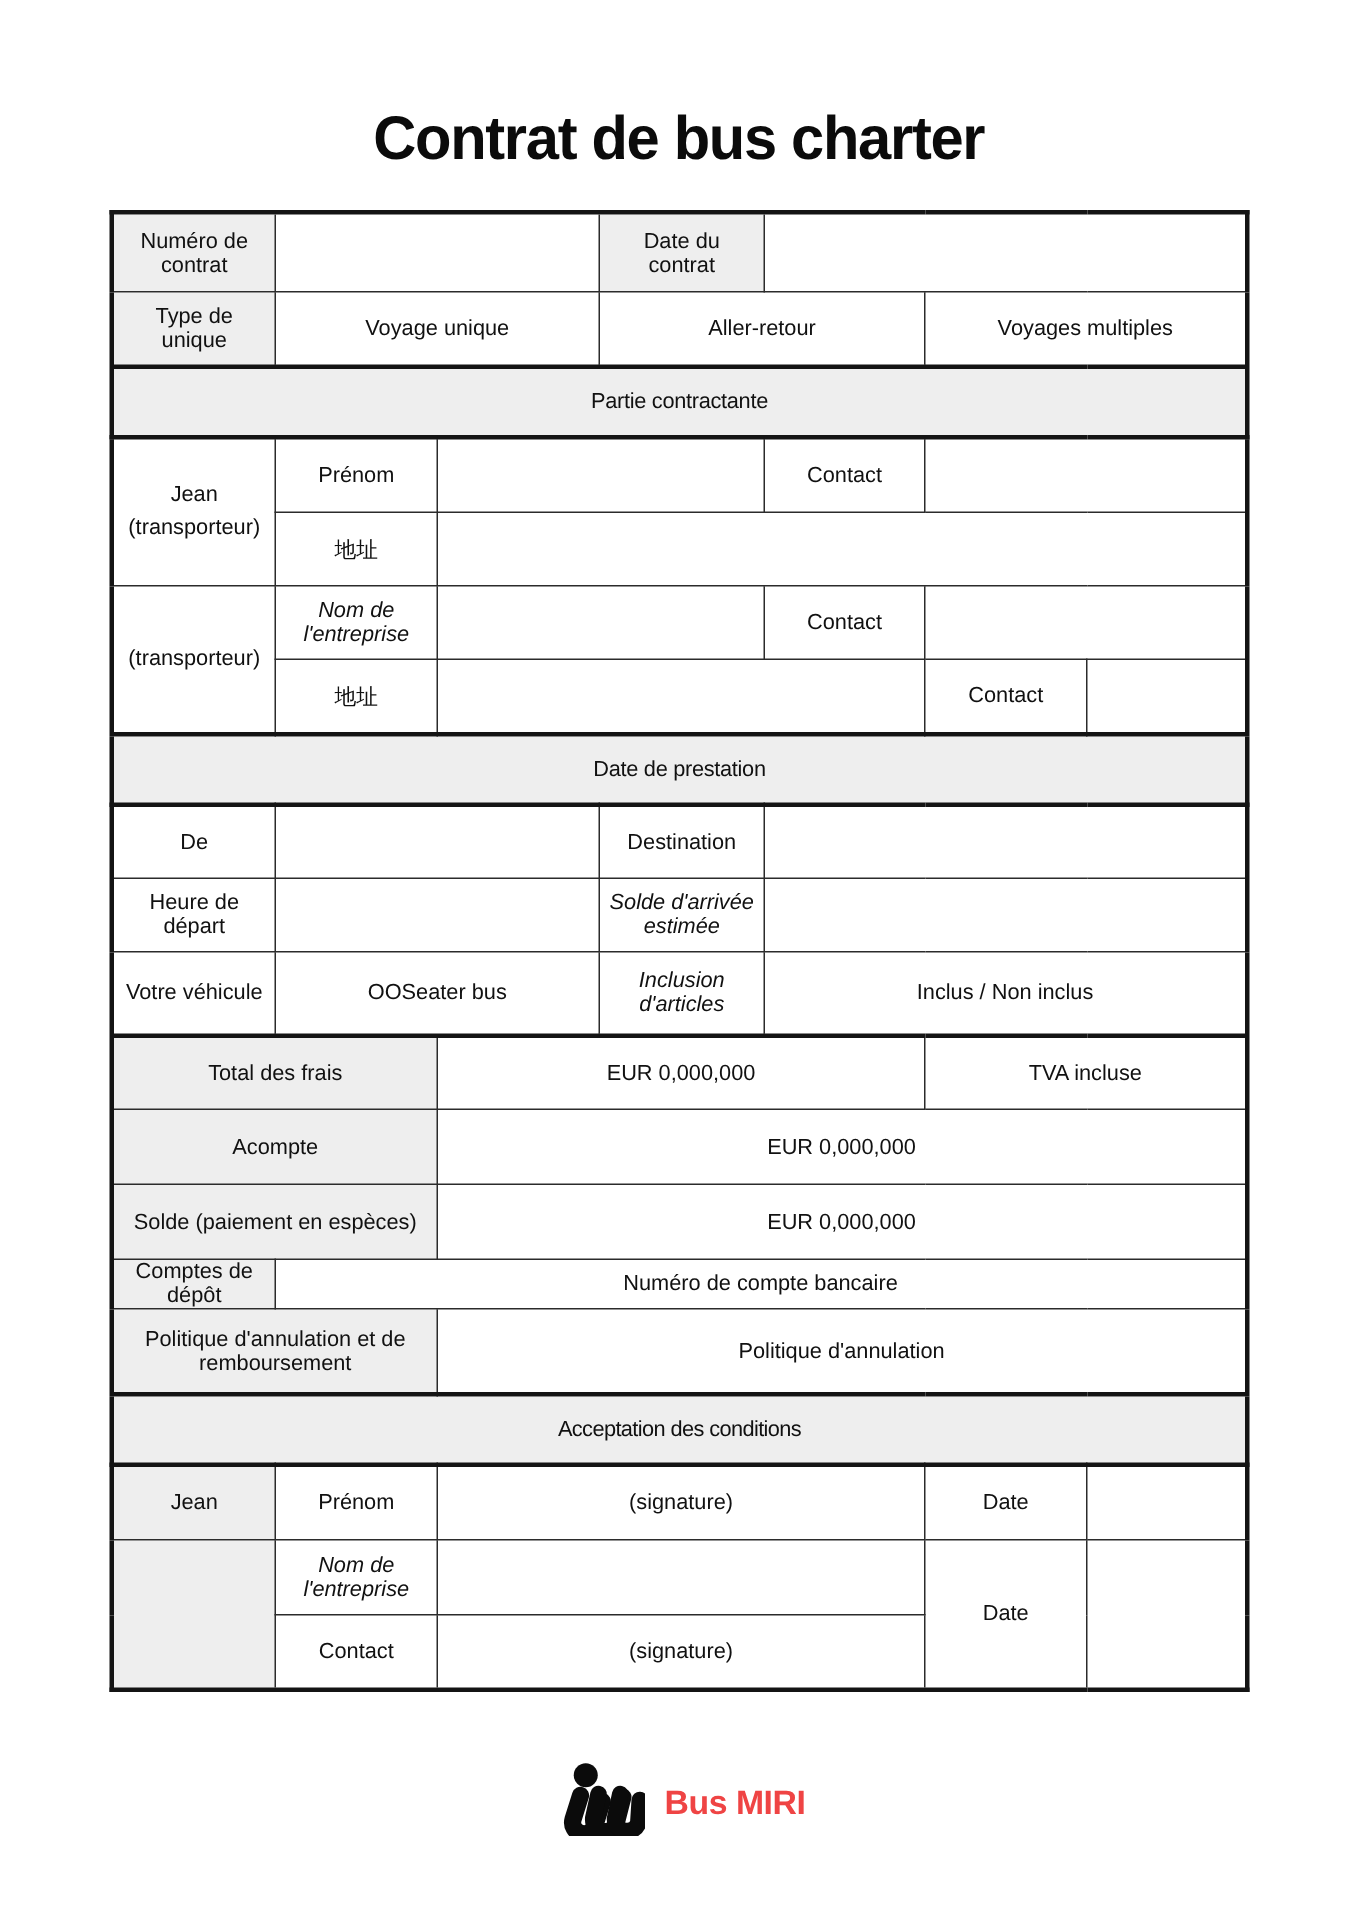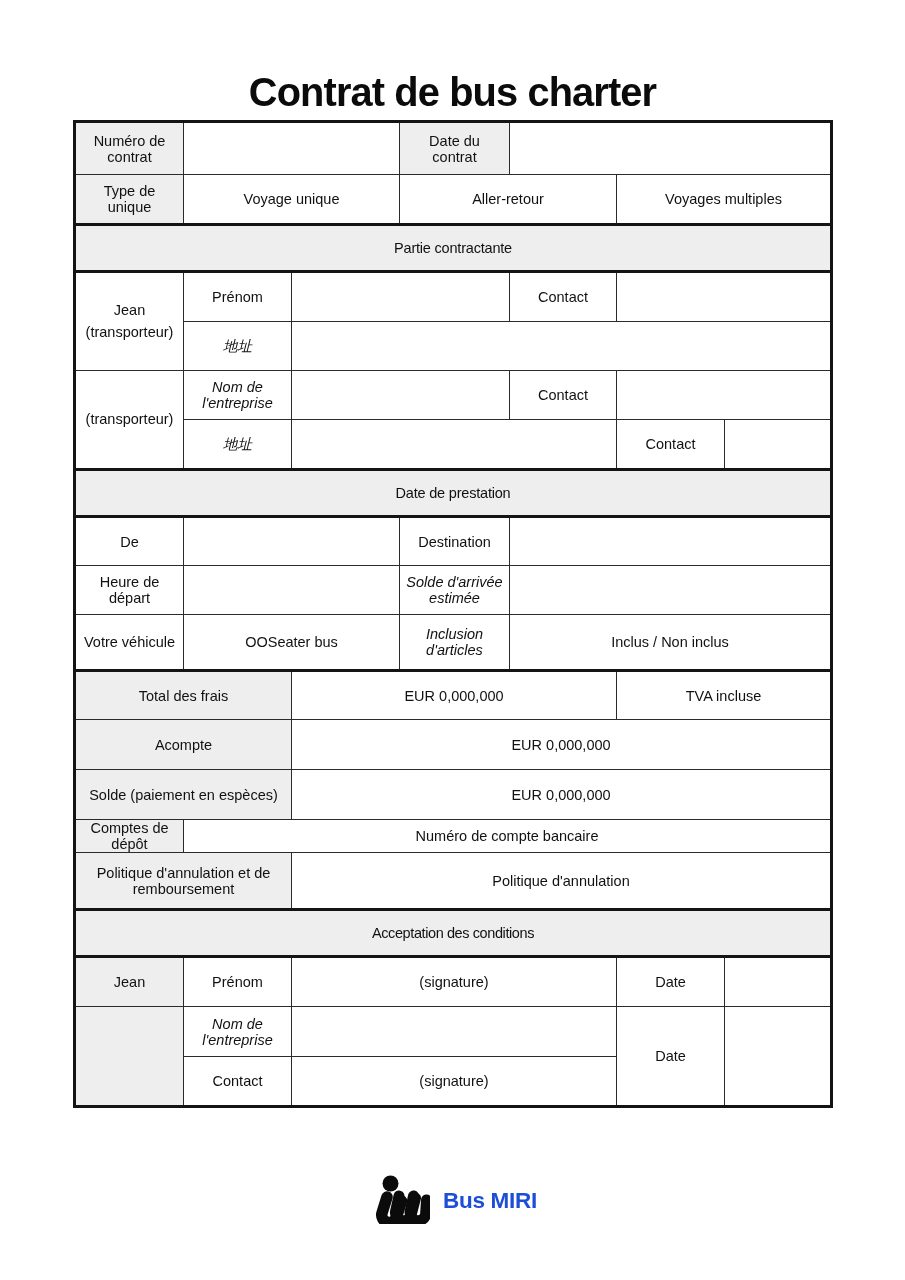--- a/index.html
+++ b/index.html
@@ -34,21 +34,21 @@
     letter-spacing: -0.9px;
     line-height: 1;
     color: #0b0b0b;
     transform: scaleX(0.97);
   }
 
   
   .contract-table {
     position: absolute;
     left: 73px;
-    top: 120px;
+    top: 140px;
     width: 757px;
     border-collapse: collapse;
     table-layout: fixed;
   }
   .contract-table td {
     border: 1px solid #2b2b2b;
     padding: 0 6px;
     font-size: 14.5px;
     font-weight: normal;
     text-align: center;
@@ -76,21 +76,21 @@
     background: #eeeeee !important;
     letter-spacing: -0.2px;
   }
   .section-head-lg {
     font-size: 21px;
     font-weight: bold;
     background: #eeeeee !important;
     letter-spacing: -0.4px;
   }
   .sig-right { text-align: right; padding-right: 10px; }
-  .cjk { font-family: "DejaVu Sans", sans-serif; font-size: 14px; font-style: italic; }
+  .cjk { font-family: "DejaVu Sans", sans-serif; font-size: 14px; }
 
   .party-label {
     font-size: 14.5px;
     font-weight: bold;
     line-height: 1.5;
   }
   .party-label-bottom { vertical-align: bottom; padding-bottom: 14px; }
 
   
   .footer {
@@ -101,21 +101,21 @@
     display: flex;
     align-items: center;
     justify-content: center;
     gap: 13px;
   }
   .logo-mark { display: block; }
   .logo-text {
     font-size: 22.5px;
     font-weight: bold;
     letter-spacing: -0.3px;
-    color: #1d4ed8;
+    color: #ef4444;
   }
 </style>
 </head>
 <body>
 
 <div class="page">
 
   <div class="doc-title">Contrat de bus charter</div>
 
   <table class="contract-table">

